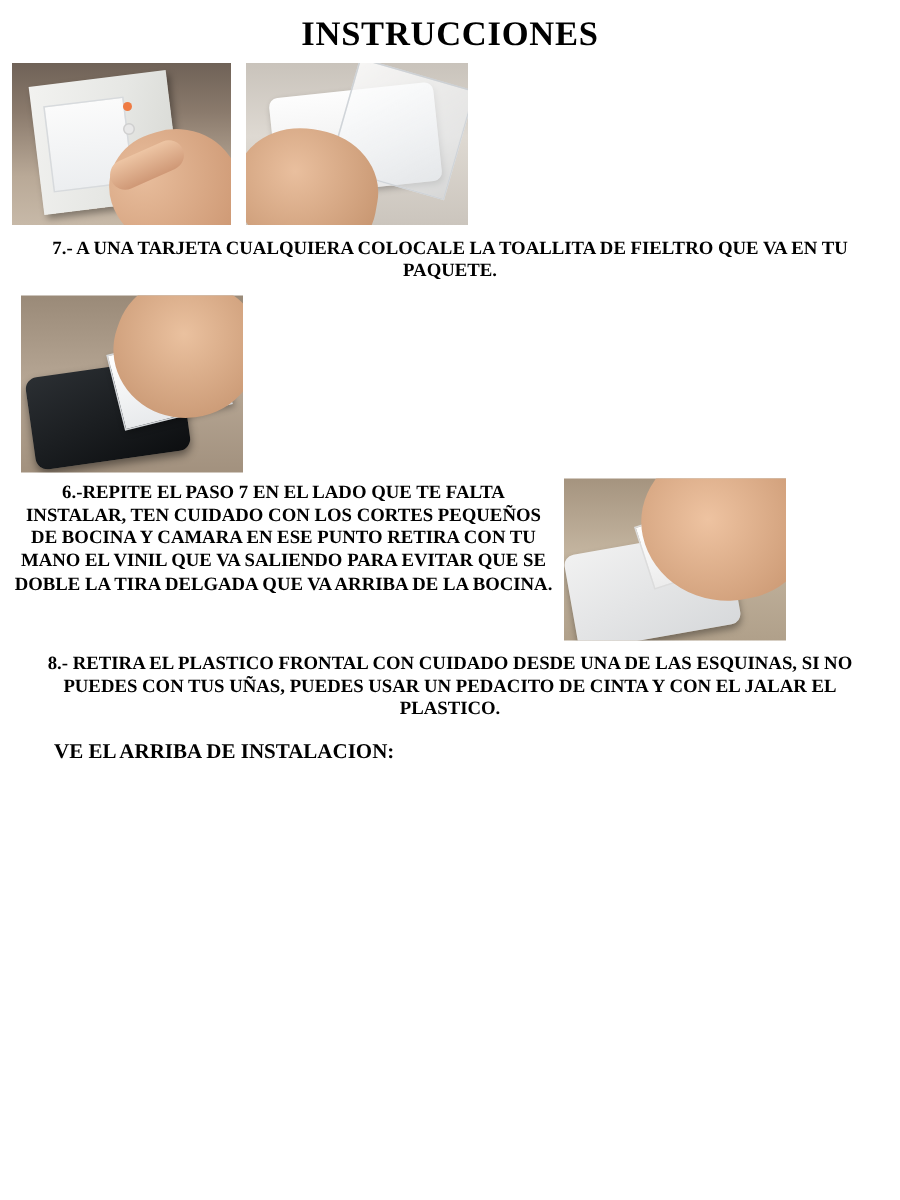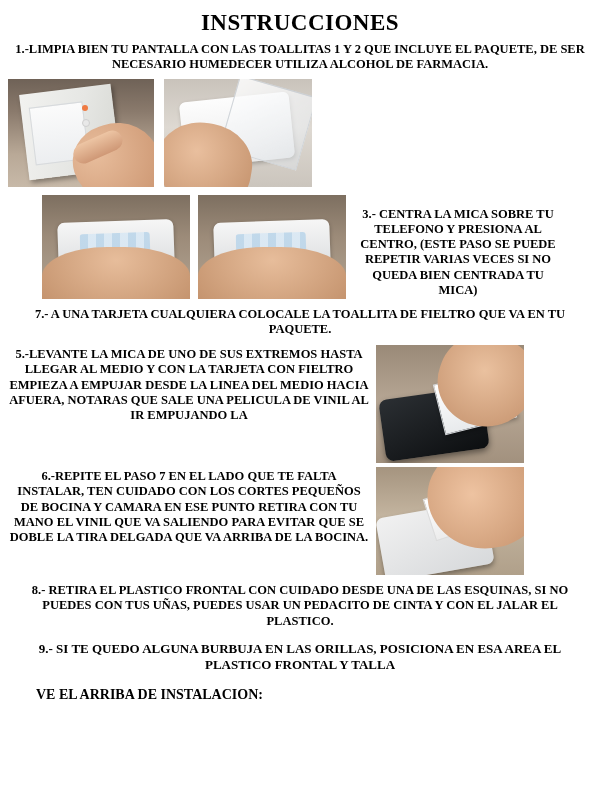--- a/index.html
+++ b/index.html
@@ -192,73 +192,55 @@
     margin-top: 14px;
   }
 </style>
 </head>
 <body>
 
 <div class="page">
 
   <div class="title">INSTRUCCIONES</div>
 
-  <div class="step-text full-width">1.-LIMPIA BIEN TU PANTALLA CON LAS TOALLITAS 1 Y 2 QUE INCLUYE EL PAQUETE, DE SER NECESARIO HUMEDECER UTILIZA ALCOHOL DE FARMACIA.</div>
 
   <div class="row" style="margin-top:6px;">
     <div class="photo p1">
       <div class="sheet"></div>
       <div class="dot1"></div>
       <div class="dot2"></div>
       <div class="hand"></div>
       <div class="finger"></div>
     </div>
     <div class="photo p2" style="margin-left:10px;">
       <div class="device"></div>
       <div class="film"></div>
       <div class="hand"></div>
     </div>
   </div>
 
+
+  <div class="step-text full-width" style="margin-top:8px;">7.- A UNA TARJETA CUALQUIERA COLOCALE LA TOALLITA DE FIELTRO QUE VA EN TU PAQUETE.</div>
+
   <div class="row" style="margin-top:8px;">
-    <div class="photo p3" style="margin-left:34px;">
-      <div class="phone">
-        <div class="blue"></div>
-      </div>
-      <div class="hands"></div>
-    </div>
-    <div class="photo p4" style="margin-left:8px;">
-      <div class="phone">
-        <div class="blue"></div>
-      </div>
-      <div class="hands"></div>
-    </div>
-    <div class="step-text" style="width:212px; padding-top:12px; padding-left:6px;">3.- CENTRA LA MICA SOBRE TU TELEFONO Y PRESIONA AL CENTRO, (ESTE PASO SE PUEDE REPETIR VARIAS VECES SI NO QUEDA BIEN CENTRADA TU MICA)</div>
-  </div>
-
-  <div class="step-text full-width" style="margin-top:8px;">7.- A UNA TARJETA CUALQUIERA COLOCALE LA TOALLITA DE FIELTRO QUE VA EN TU PAQUETE.</div>
-
-  <div class="row" style="margin-top:8px;">
-    <div class="step-text" style="width:362px; padding-top:2px;">5.-LEVANTE LA MICA DE UNO DE SUS EXTREMOS HASTA LLEGAR AL MEDIO Y CON LA TARJETA CON FIELTRO EMPIEZA A EMPUJAR DESDE LA LINEA DEL MEDIO HACIA AFUERA, NOTARAS QUE SALE UNA PELICULA DE VINIL AL IR EMPUJANDO LA</div>
     <div class="photo p5" style="margin-left:6px;">
       <div class="phone"></div>
       <div class="card"></div>
       <div class="hand"></div>
     </div>
   </div>
 
   <div class="row" style="margin-top:4px;">
     <div class="step-text" style="width:362px; padding-top:2px;">6.-REPITE EL PASO 7 EN EL LADO QUE TE FALTA INSTALAR, TEN CUIDADO CON LOS CORTES PEQUEÑOS DE BOCINA Y CAMARA EN ESE PUNTO RETIRA CON TU MANO EL VINIL QUE VA SALIENDO PARA EVITAR QUE SE DOBLE LA TIRA DELGADA QUE VA ARRIBA DE LA BOCINA.</div>
     <div class="photo p6" style="margin-left:6px;">
       <div class="phone"></div>
       <div class="card"></div>
       <div class="hand"></div>
     </div>
   </div>
 
 
   <div class="step-text full-width" style="margin-top:8px;text-align:center;">8.- RETIRA EL PLASTICO FRONTAL CON CUIDADO DESDE UNA DE LAS ESQUINAS, SI NO PUEDES CON TUS UÑAS, PUEDES USAR UN PEDACITO DE CINTA Y CON EL JALAR EL PLASTICO.</div>
 
-  <div class="footer-note" style="margin-top:12px;">9.- SI TE QUEDO ALGUNA BURBUJA EN LAS ORILLAS, POSICIONA EN ESA AREA EL PLASTICO FRONTAL Y TALLA</div>
 
   <div class="video-line">VE EL ARRIBA DE INSTALACION:</div>
 
 </div>
 
 </body></html>

